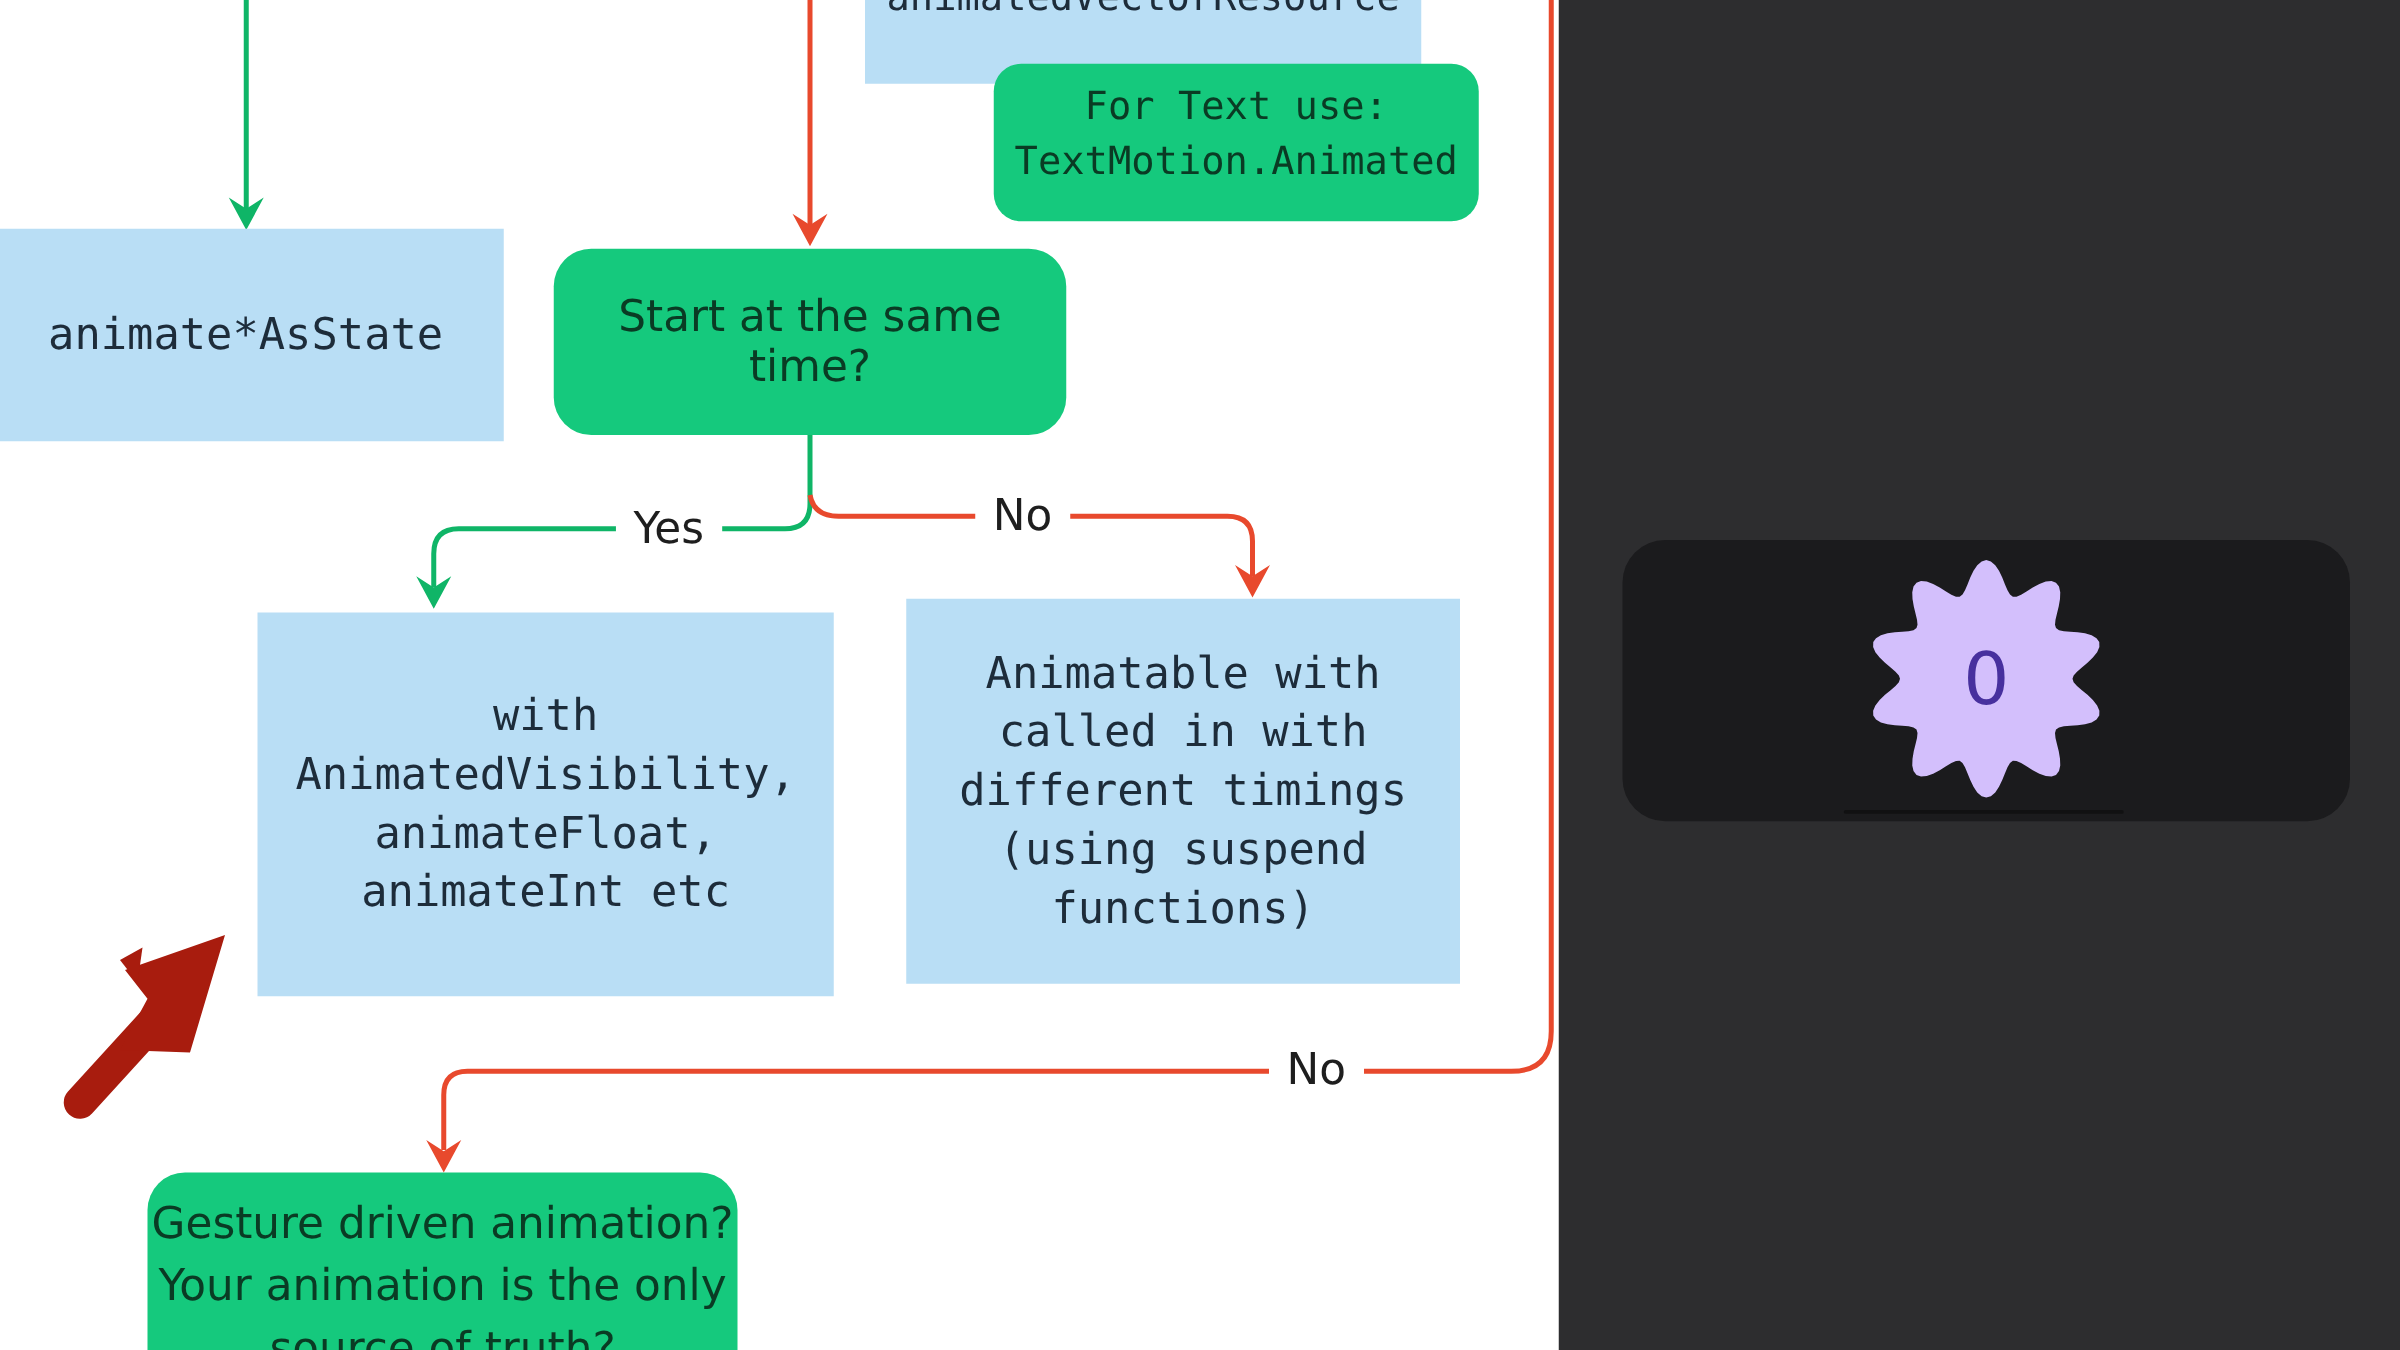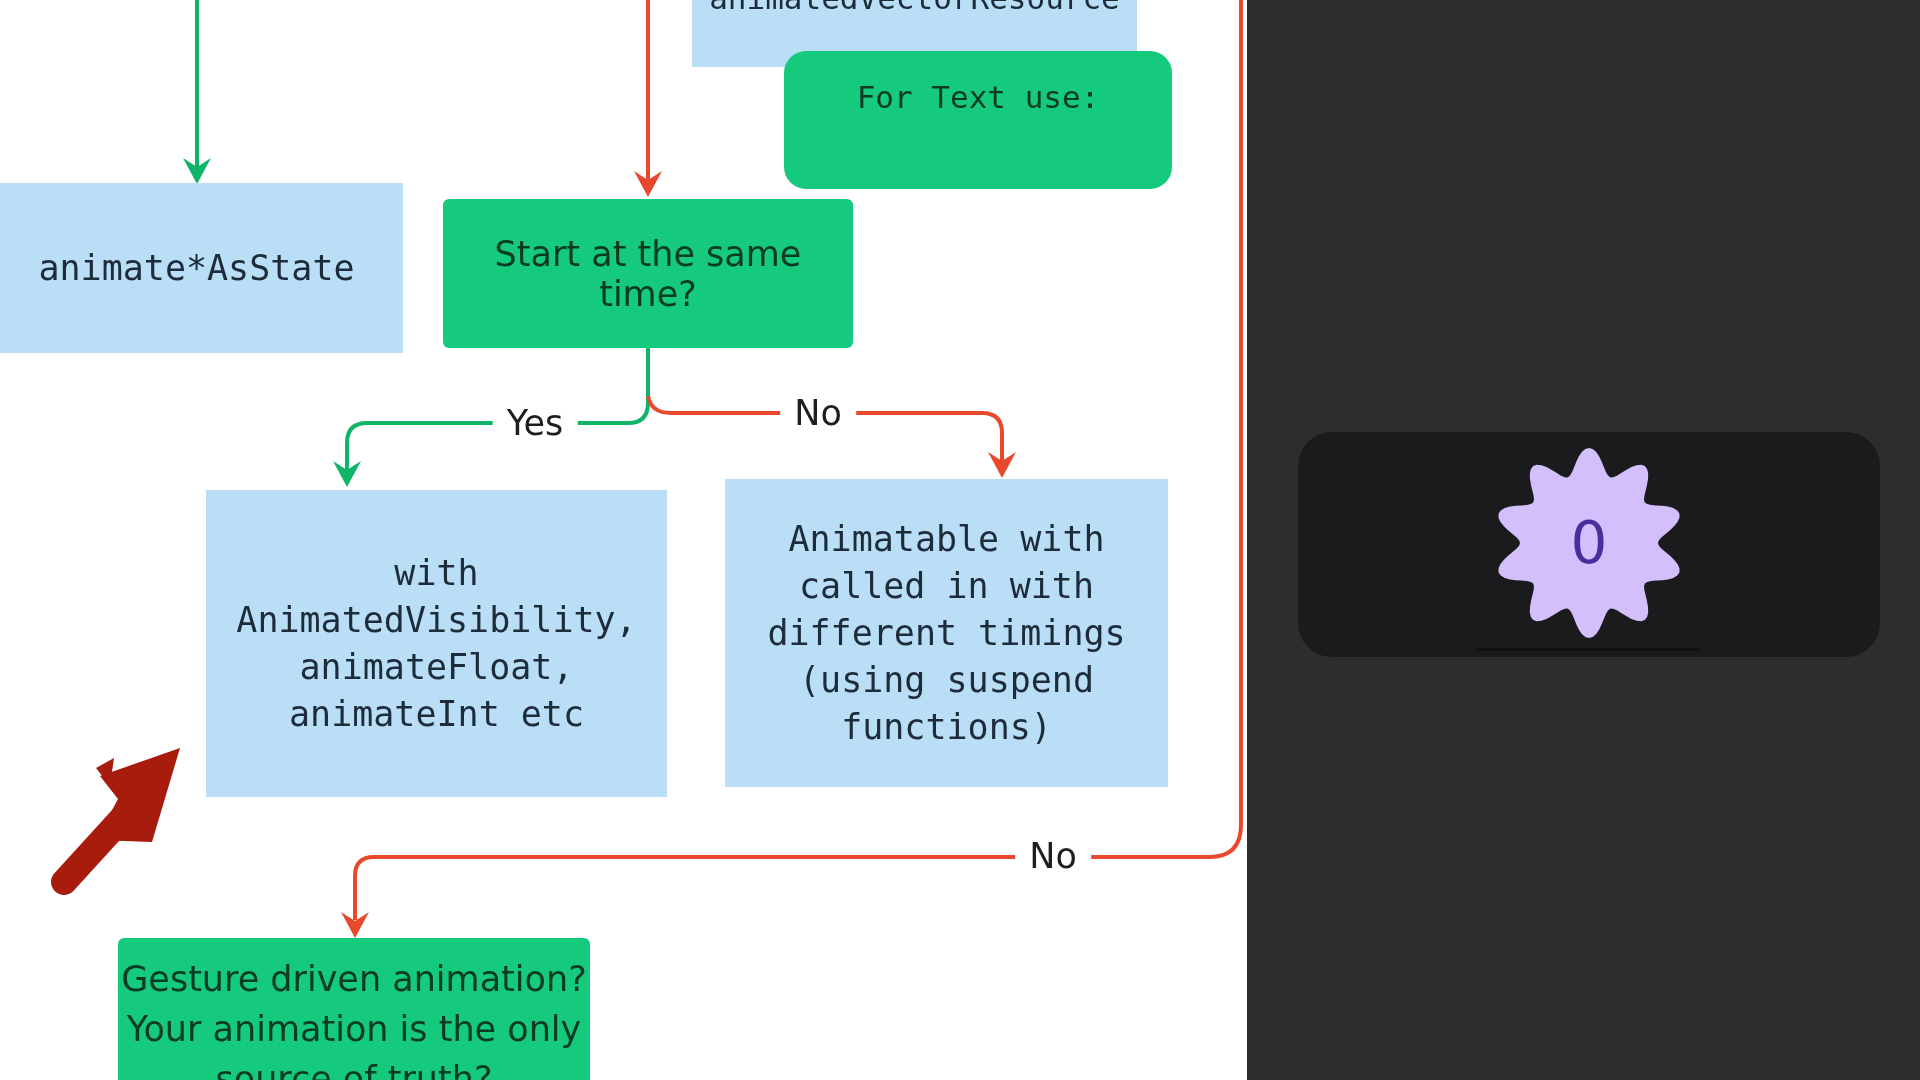--- a/index.html
+++ b/index.html
@@ -3,29 +3,29 @@
 <meta charset="utf-8">
 <style>
   html,body{margin:0;padding:0;background:#fff;}
   body{width:1920px;height:1080px;overflow:hidden;position:relative;
        font-family:"DejaVu Sans",sans-serif;}
   
   .blue-box{position:absolute;background:var(--blue-box);color:var(--blue-text);
     font-family:"DejaVu Sans Mono",monospace;display:flex;flex-direction:column;
     align-items:center;justify-content:center;text-align:center;}
   .green-box{position:absolute;background:var(--green-box);color:var(--green-text);
-    border-radius:6px;display:flex;flex-direction:column;align-items:center;
+    border-radius:30px;display:flex;flex-direction:column;align-items:center;
     justify-content:center;text-align:center;font-family:"DejaVu Sans",sans-serif;}
   .mono-lines span{display:block;font-size:35px;line-height:47px;}
   #box-a span{font-size:35px;}
   #q1 span{font-size:35px;}
   #q2 span{display:block;font-size:35px;line-height:50px;}
   #note{position:absolute;background:var(--green-box);color:var(--green-text);
     border-radius:22px;font-family:"DejaVu Sans Mono",monospace;text-align:center;
-    padding-top:24px;}
+    padding-top:12px;margin-left:11px;}
   #note span{display:block;font-size:31px;line-height:44px;}
   #box-top-partial{overflow:hidden;}
   #box-top-partial .partial-text{position:absolute;top:60px;left:0;right:0;
     text-align:center;font-size:31px;font-family:"DejaVu Sans Mono",monospace;}
   .edge-label{position:absolute;transform:translate(-50%,-50%);background:#fff;
     padding:0 14px;font-size:35px;color:var(--label-text);
     font-family:"DejaVu Sans",sans-serif;}
   
   #preview-panel{position:absolute;left:1247px;top:0;width:673px;height:1080px;
     background:var(--panel-bg);}
@@ -65,20 +65,21 @@
   <polygon points="180,748 100,776 118,799 96,840 152,842" style="fill:var(--hand-arrow)"></polygon>
   <polygon points="96,768 114,758 110,786" style="fill:var(--hand-arrow)"></polygon>
 </svg>
 
 <div id="box-top-partial" class="blue-box" style="left:692px;top:-80px;width:445px;height:147px;">
   <span class="partial-text">animatedVectorResource</span>
 </div>
 
 <div id="note" style="left:784px;top:51px;width:388px;height:114px;">
   <span>For Text use:</span>
+  <span>TextMotion.Animated</span>
 </div>
 
 <div id="box-a" class="blue-box" style="left:-10px;top:183px;width:413px;height:170px;">
   <span>animate*AsState</span>
 </div>
 
 <div id="q1" class="green-box" style="left:443px;top:199px;width:410px;height:149px;">
   <span>Start at the same time?</span>
 </div>
 

